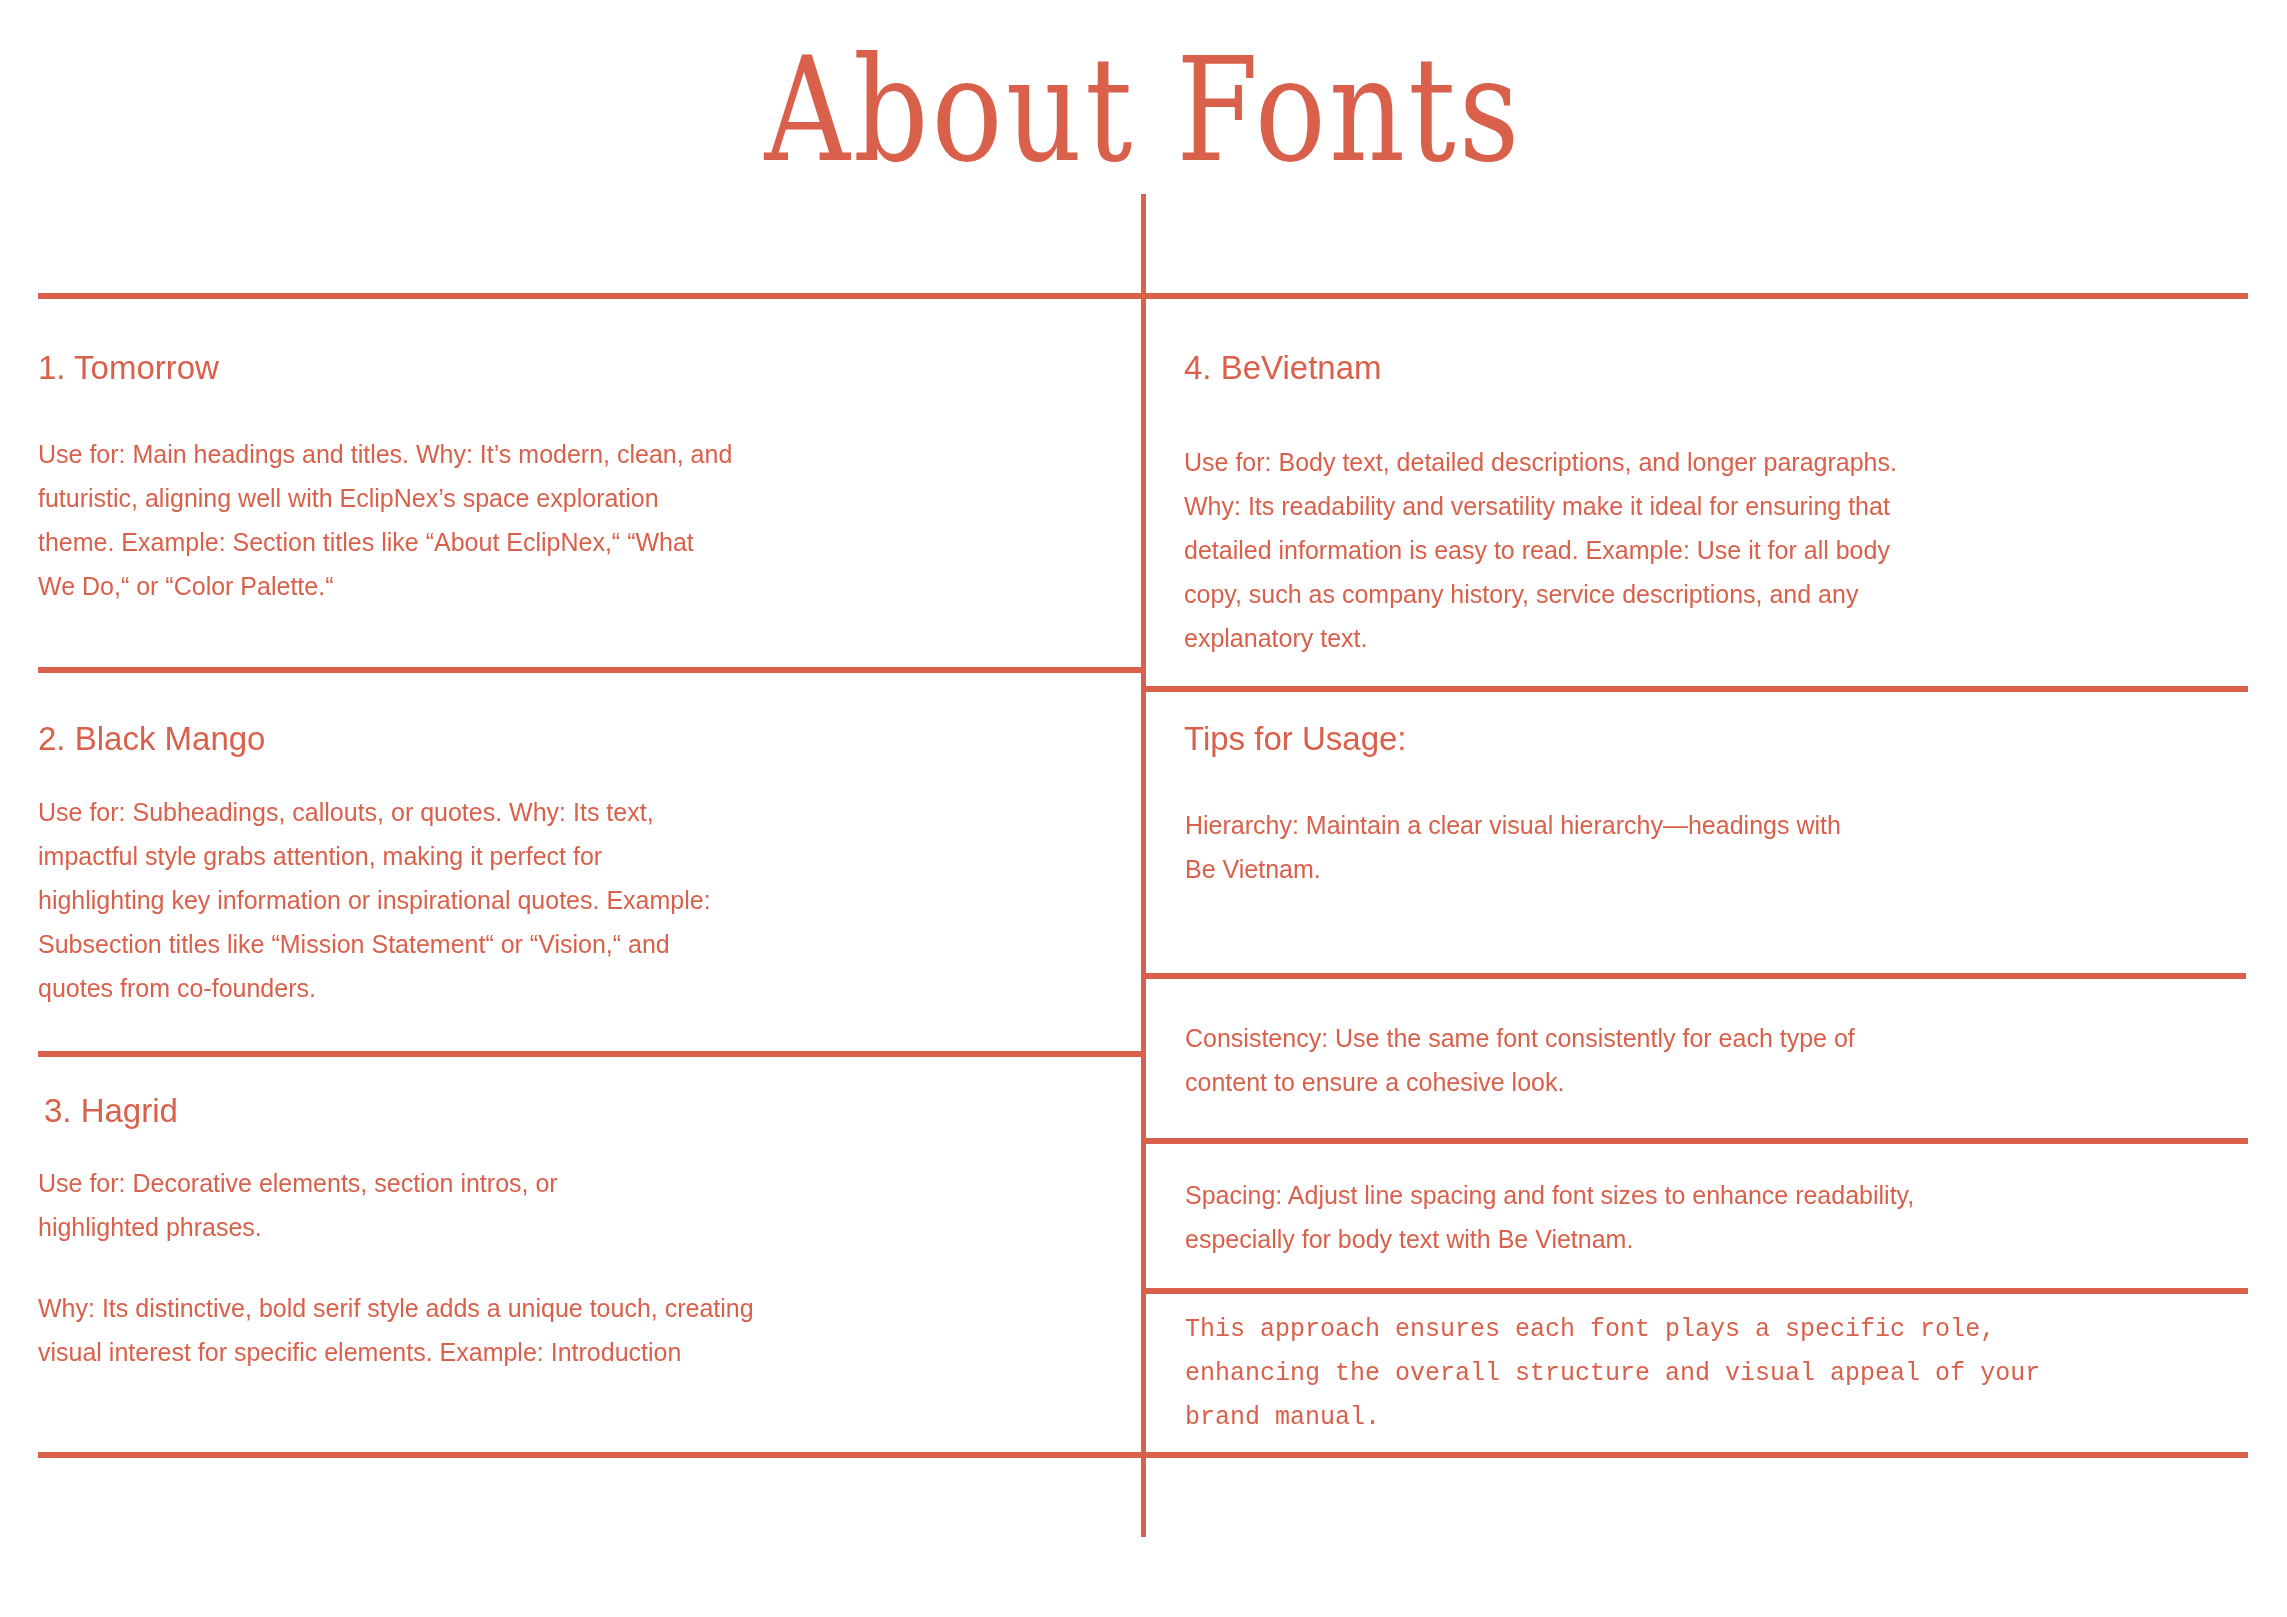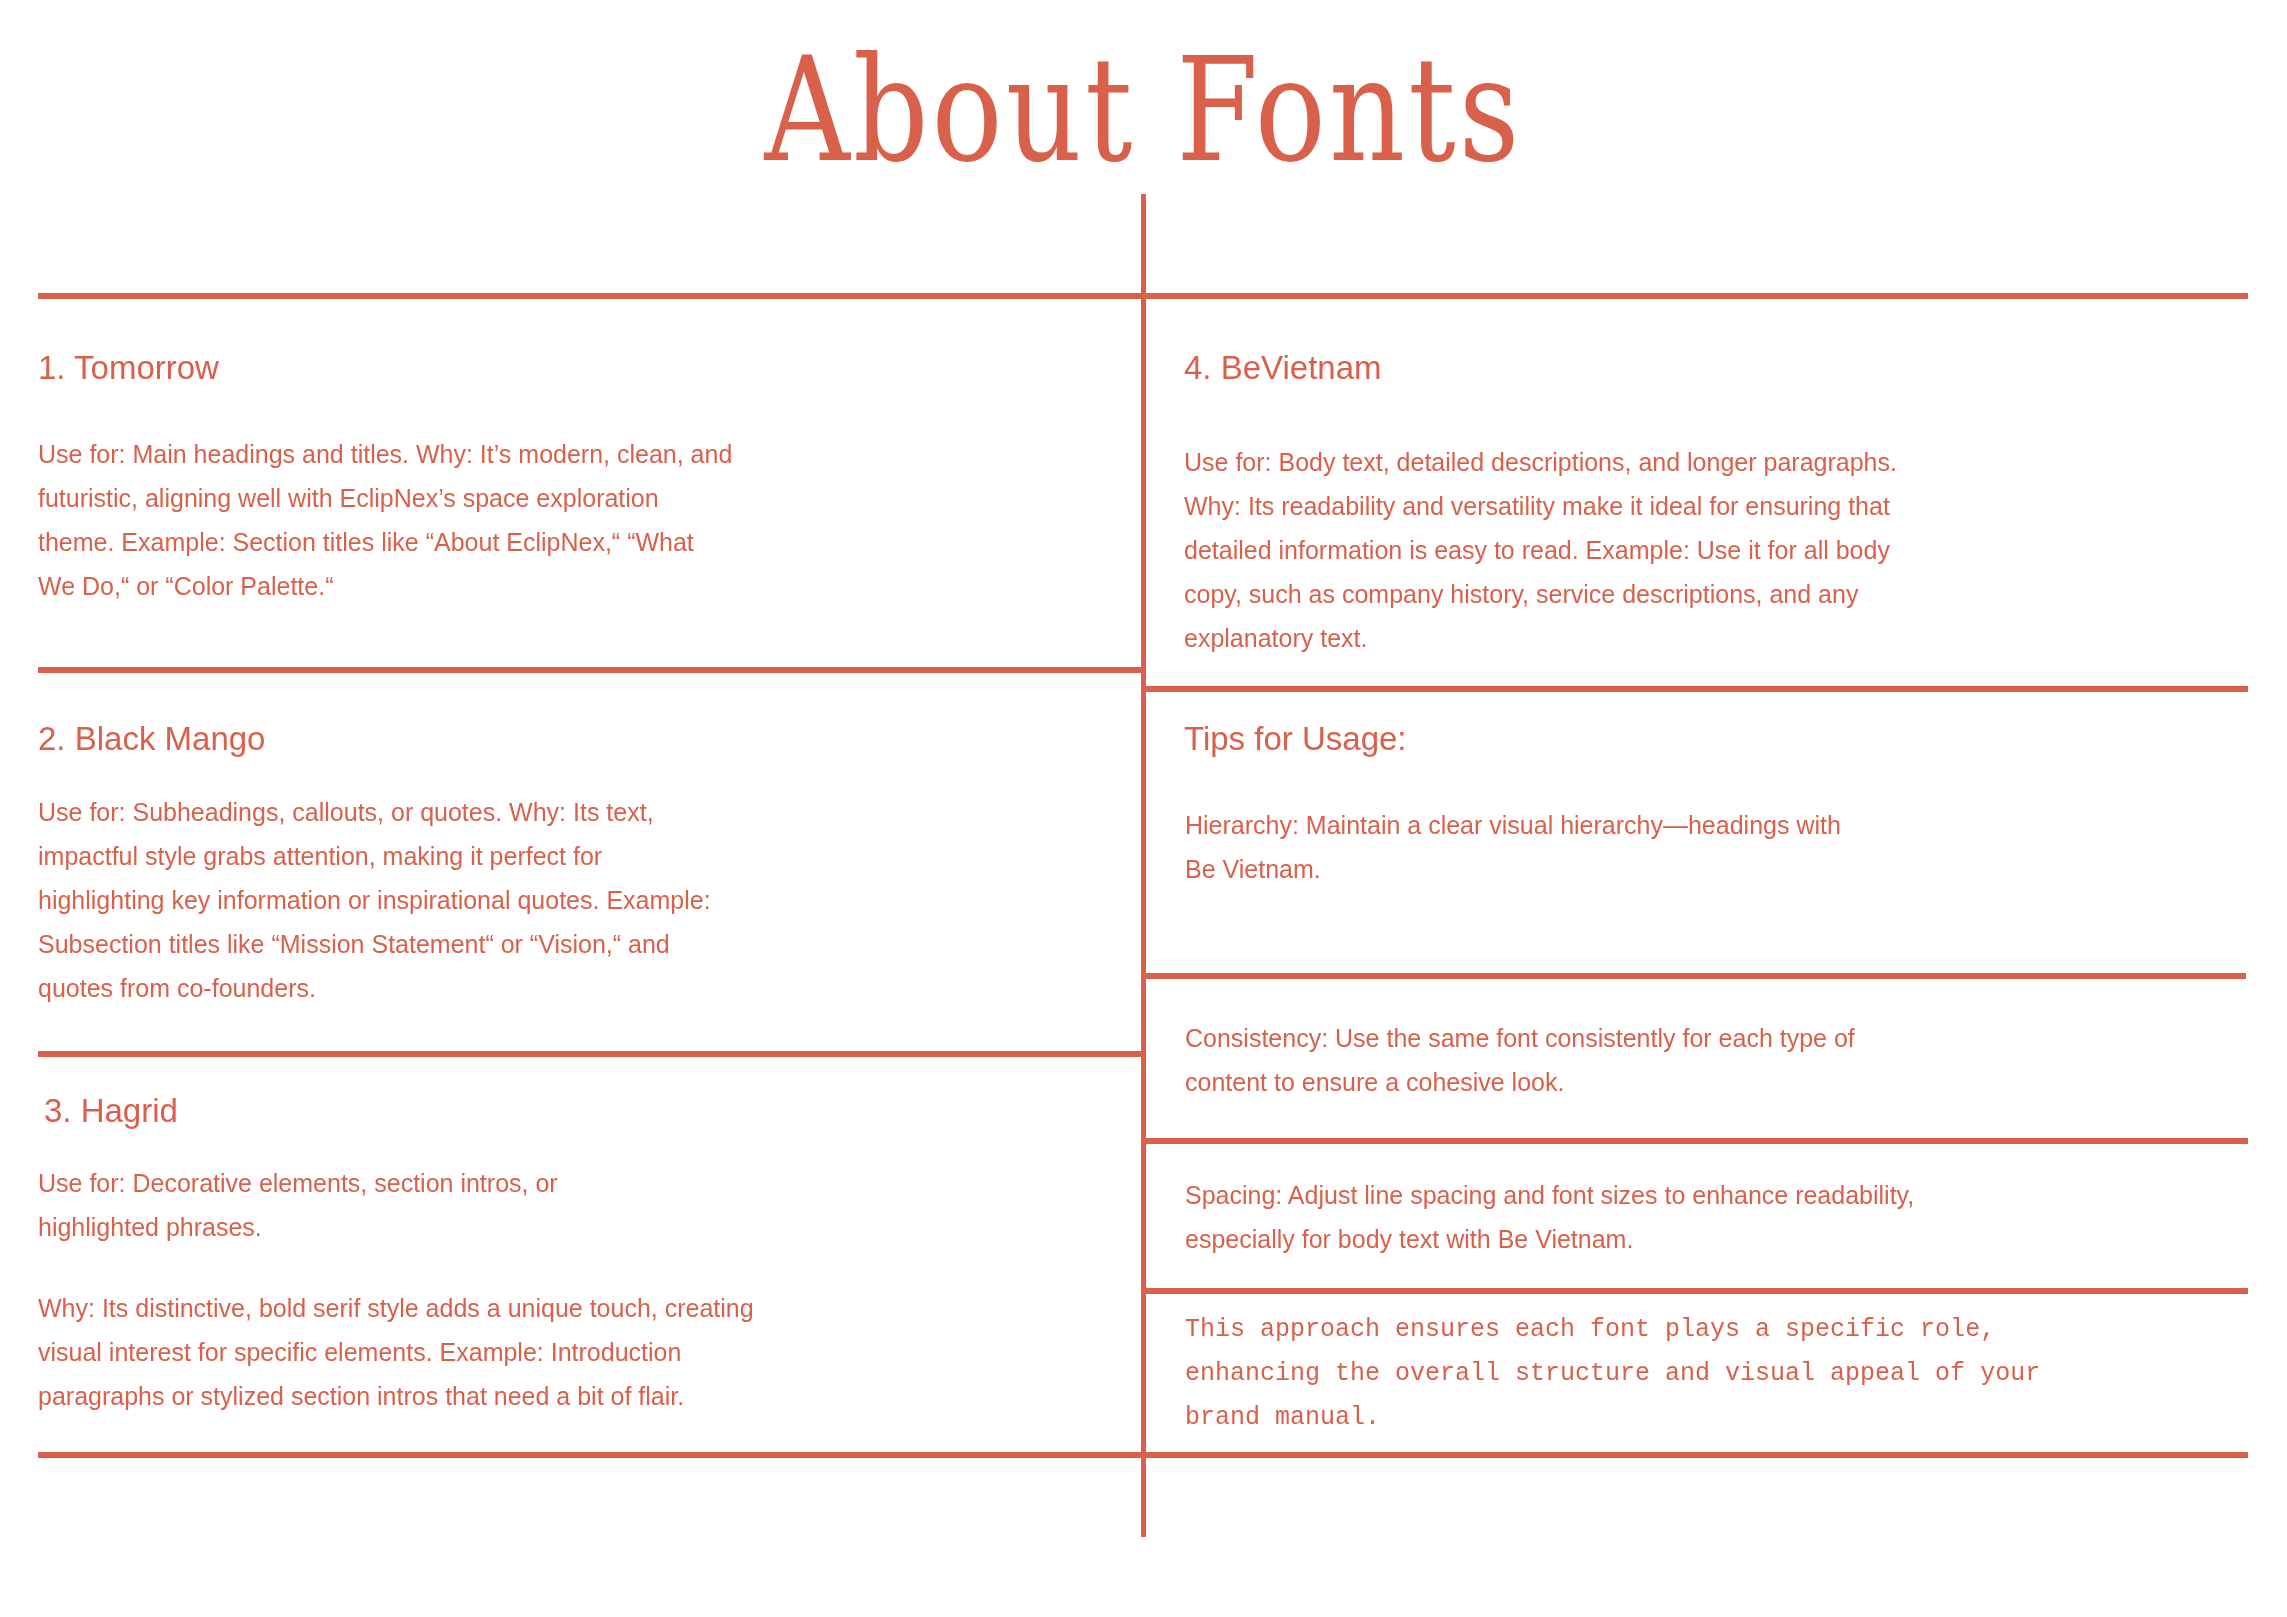--- a/index.html
+++ b/index.html
@@ -53,21 +53,20 @@
 
 <div>
   <p class="txt head" style="left:44px; top:1089px;">3. Hagrid</p>
   <div style="position:absolute; left:38px; top:1161px;">
     <p class="txt" style="position:relative; white-space:nowrap;">Use for: Decorative elements, section intros, or</p>
     <p class="txt" style="position:relative; white-space:nowrap;">highlighted phrases.</p>
   </div>
   <div style="position:absolute; left:38px; top:1286px;">
     <p class="txt" style="position:relative; white-space:nowrap;">Why: Its distinctive, bold serif style adds a unique touch, creating</p>
     <p class="txt" style="position:relative; white-space:nowrap;">visual interest for specific elements. Example: Introduction</p>
-    <p class="txt" style="position:relative; white-space:nowrap;">paragraphs or stylized section intros that need a bit of flair.</p>
   </div>
 </div>
 
 <div>
   <p class="txt head" style="left:1184px; top:346px;">4. BeVietnam</p>
   <div style="position:absolute; left:1184px; top:440px;">
     <p class="txt" style="position:relative; white-space:nowrap;">Use for: Body text, detailed descriptions, and longer paragraphs.</p>
     <p class="txt" style="position:relative; white-space:nowrap;">Why: Its readability and versatility make it ideal for ensuring that</p>
     <p class="txt" style="position:relative; white-space:nowrap;">detailed information is easy to read. Example: Use it for all body</p>
     <p class="txt" style="position:relative; white-space:nowrap;">copy, such as company history, service descriptions, and any</p>

